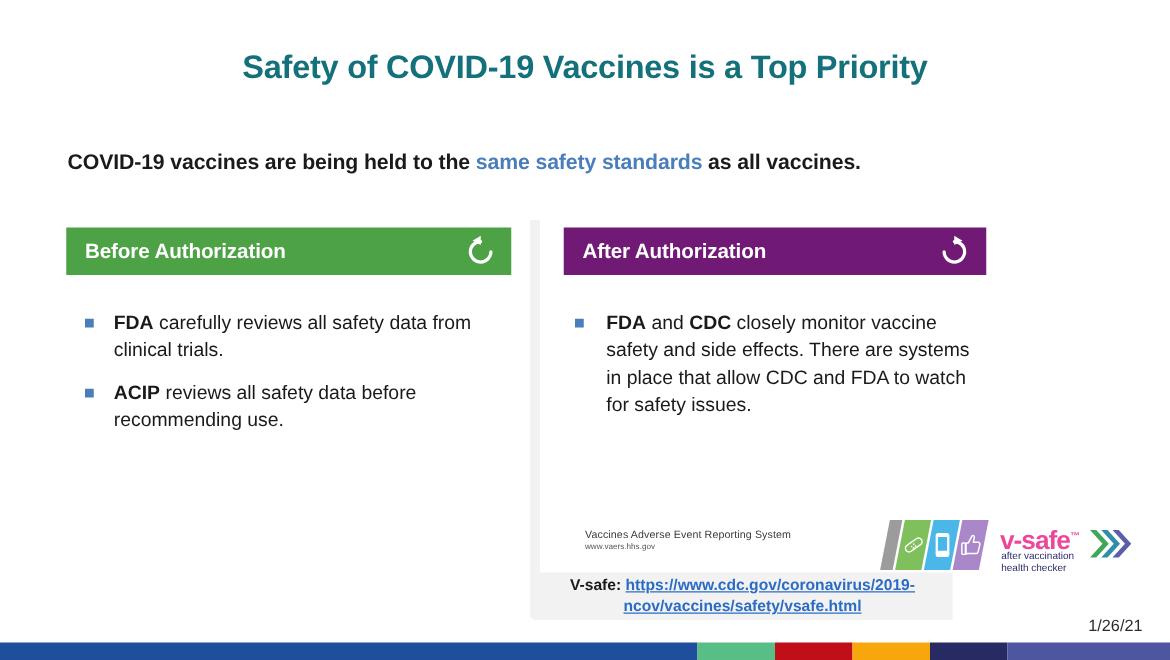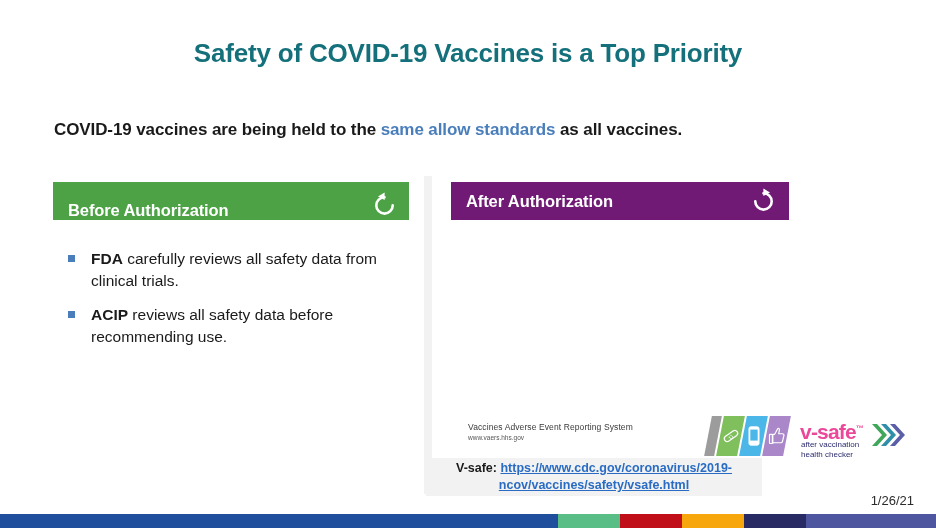--- a/index.html
+++ b/index.html
@@ -261,26 +261,26 @@
     height: 14px;
     display: flex;
   }
   .fb-seg { height: 14px; }
 </style>
 </head>
 <body>
 
 <div id="slide-title" style="color: rgb(20, 112, 122);">Safety of COVID-19 Vaccines is a Top Priority</div>
 
-<div id="slide-subtitle"><span>COVID-19 vaccines are being held to the </span><span class="hl" style="color: rgb(74, 126, 187);">same allow standards</span><span> as all vaccines.</span></div>
+<div id="slide-subtitle"><span>COVID-19 vaccines are being held to the </span><span class="hl" style="color: rgb(74, 126, 187);">same safety standards</span><span> as all vaccines.</span></div>
 
 <div id="column-divider"></div>
 
 <div class="panel" id="panel-before">
-  <div class="panel-header" style="background: rgb(76, 162, 69); align-items: flex-end;">
+  <div class="panel-header" style="background: rgb(76, 162, 69);">
     <span class="panel-header-title">Before Authorization</span>
     <span class="panel-header-icon">
       <svg width="30" height="30" viewBox="0 0 30 30">
         <path d="M15.5 7.2 A8.2 8.2 0 1 0 23.7 15.4" fill="none" stroke="#ffffff" stroke-width="2.6" stroke-linecap="round"></path>
         <path d="M15.6 2.6 L15.6 10.0 L9.0 6.5 Z" fill="#ffffff"></path>
       </svg>
     </span>
   </div>
   <ul class="bullet-list">
     <li class="bullet-item"><b>FDA</b><span> carefully reviews all safety data from clinical trials.</span></li>
@@ -291,20 +291,23 @@
 <div class="panel" id="panel-after">
   <div class="panel-header" style="background: #701a75;">
     <span class="panel-header-title">After Authorization</span>
     <span class="panel-header-icon">
       <svg width="30" height="30" viewBox="0 0 30 30">
         <path d="M14.5 7.2 A8.2 8.2 0 1 1 6.3 15.4" fill="none" stroke="#ffffff" stroke-width="2.6" stroke-linecap="round"></path>
         <path d="M14.4 2.6 L14.4 10.0 L21.0 6.5 Z" fill="#ffffff"></path>
       </svg>
     </span>
   </div>
+  <ul class="bullet-list">
+    <li class="bullet-item"><b>FDA</b><span> and </span><b>CDC</b><span> closely monitor vaccine safety and side effects. There are systems in place that allow CDC and FDA to watch for safety issues.</span></li>
+  </ul>
 </div>
 
 <div id="logo-row">
 
   <div id="vaers-logo">
     <span id="vaers-text-block">
       <span id="vaers-tagline" style="display:block">Vaccines Adverse Event Reporting System</span>
       <span id="vaers-url" style="display:block">www.vaers.hhs.gov</span>
     </span>
   </div>

